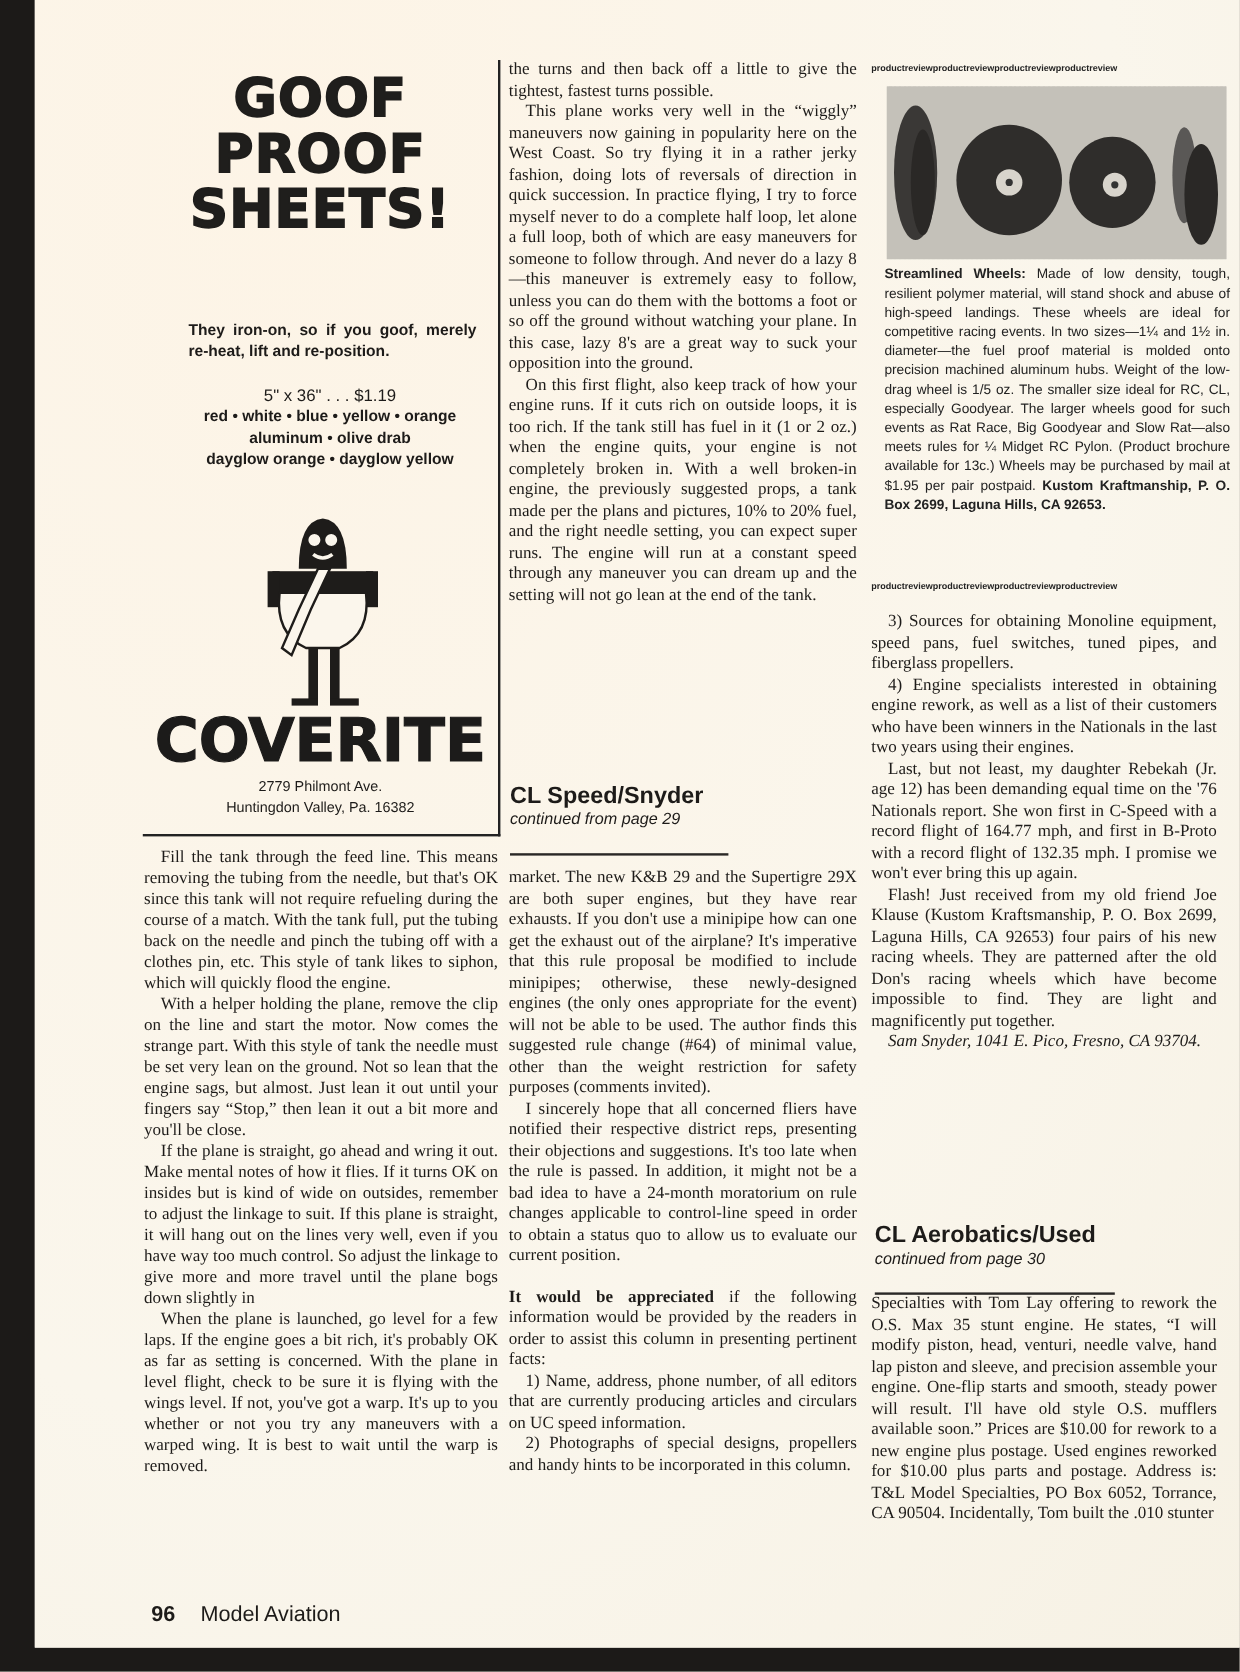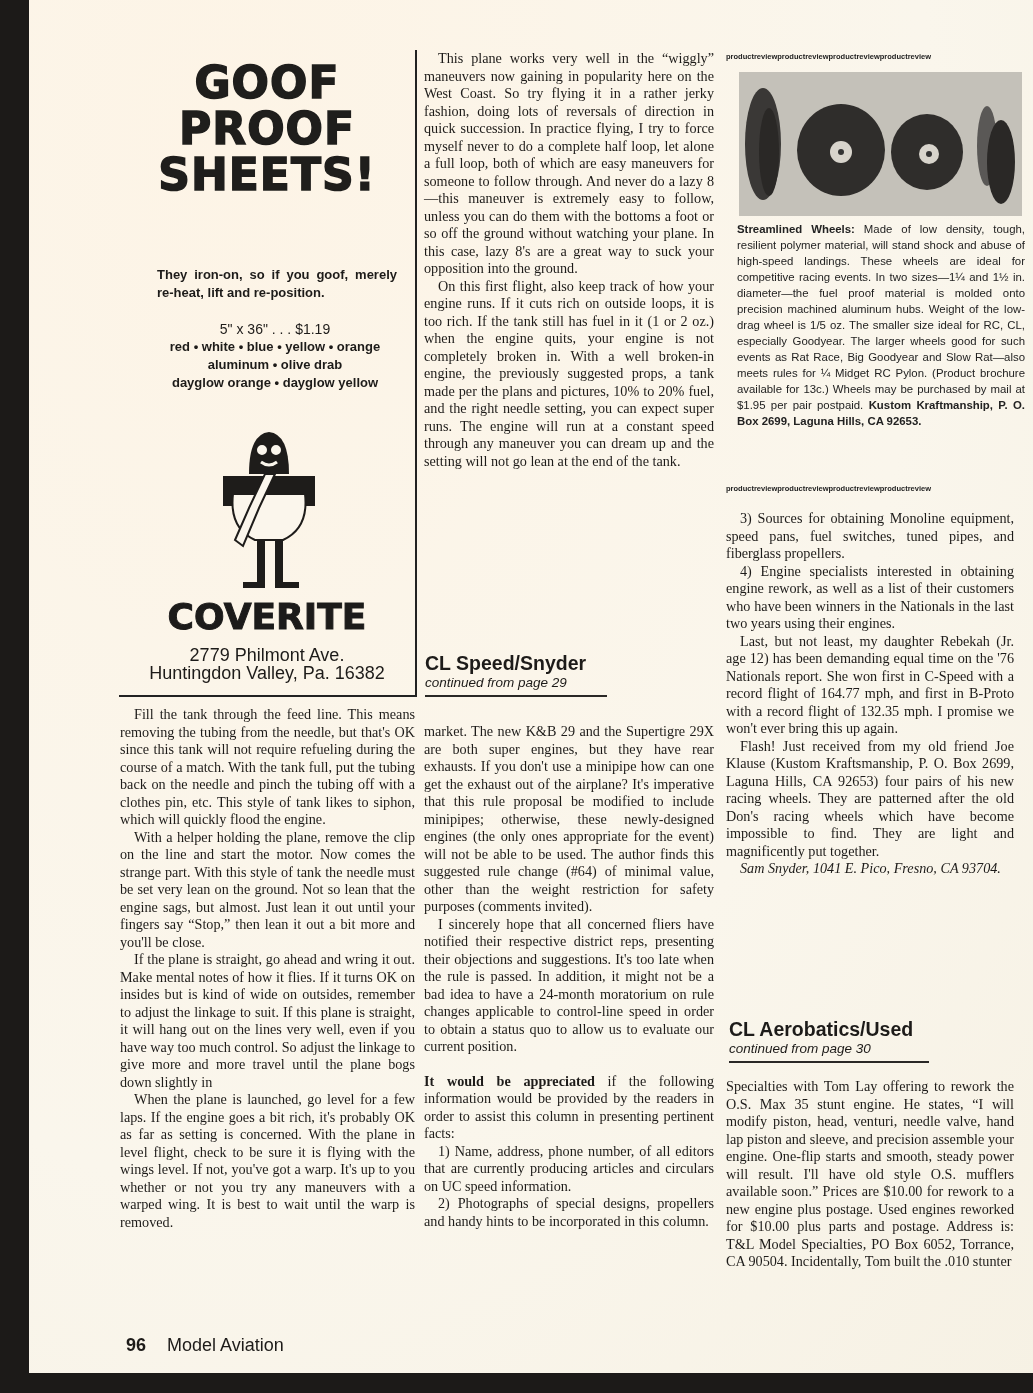--- a/index.html
+++ b/index.html
@@ -33,43 +33,43 @@
   .ad-price, .ad-colors {
     position: absolute; left: 20px; width: 272px; text-align: center;
     font-size: 13px; line-height: 18px;
   }
   .ad-price { top: 270px; font-size: 14px; }
   .ad-colors { top: 288px; font-weight: bold; }
   .ad-colors div { white-space: nowrap; }
   .mascot { position: absolute; left: 100px; top: 378px; width: 100px; height: 166px; }
   .ad-brand {
     position: absolute; left: 0; top: 540px; width: 296px; text-align: center;
-    font-family: "DejaVu Sans", sans-serif; font-weight: 900; font-size: 36px;
+    font-family: "DejaVu Sans", sans-serif; font-weight: 900; font-size: 50px;
     line-height: 54px; letter-spacing: 0px; color: #1c1b1a; -webkit-text-stroke: 1px #1c1b1a;
   }
   .ad-address {
     position: absolute; left: 0; top: 596px; width: 296px; text-align: center;
-    font-size: 18px; line-height: 18px;
+    font-size: 12px; line-height: 18px;
   }
 
   
   .col { position: absolute; font-size: 14.2px; line-height: 17.5px; text-align: justify; hyphens: manual; }
   .col p { margin: 0; text-indent: 14px; }
   .col p.noindent { text-indent: 0; }
   .col p.gap { margin-top: 17px; }
 
   .col2-top { left: 395px; top: 50px; width: 290px; }
   .col1-bottom { left: 91px; top: 706px; width: 295px; }
   .col2-bottom { left: 395px; top: 723px; width: 290px; }
   .col3-mid { left: 697px; top: 510px; width: 288px; }
   .col3-bottom { left: 697px; top: 1078px; width: 288px; }
 
   .section-head {
     position: absolute; width: 180px;
-    border-bottom: 2px solid #2a2826; padding-bottom: 4px;
+    border-bottom: 2px solid #2a2826; padding-bottom: 20px;
   }
   .section-head .title {
     font-family: "Liberation Sans", "DejaVu Sans", sans-serif; font-weight: bold;
     font-size: 19.5px; line-height: 22px; color: #1d1b19;
   }
   .section-head .sub {
     font-family: "Liberation Sans", "DejaVu Sans", sans-serif; font-style: italic;
     font-size: 13.5px; line-height: 17px; color: #1d1b19;
   }
   .head-speed { left: 396px; top: 652px; width: 182px; }
@@ -140,20 +140,21 @@
       <rect x="56" y="154" width="24" height="6" fill="#1e1c1a"></rect>
     </svg>
     <div class="ad-brand">COVERITE</div>
     <div class="ad-address sans">
       <div>2779 Philmont Ave.</div>
       <div>Huntingdon Valley, Pa. 16382</div>
     </div>
   </div>
 
   <div class="col col2-top serif">
+    <p class="noindent">the turns and then back off a little to give the tightest, fastest turns possible.</p>
     <p>This plane works very well in the “wiggly” maneuvers now gaining in popularity here on the West Coast. So try flying it in a rather jerky fashion, doing lots of reversals of direction in quick succession. In practice flying, I try to force myself never to do a complete half loop, let alone a full loop, both of which are easy maneuvers for someone to follow through. And never do a lazy 8—this maneuver is extremely easy to follow, unless you can do them with the bottoms a foot or so off the ground without watching your plane. In this case, lazy 8's are a great way to suck your opposition into the ground.</p>
     <p>On this first flight, also keep track of how your engine runs. If it cuts rich on outside loops, it is too rich. If the tank still has fuel in it (1 or 2 oz.) when the engine quits, your engine is not completely broken in. With a well broken-in engine, the previously suggested props, a tank made per the plans and pictures, 10% to 20% fuel, and the right needle setting, you can expect super runs. The engine will run at a constant speed through any maneuver you can dream up and the setting will not go lean at the end of the tank.</p>
   </div>
 
   <div class="col col1-bottom serif">
     <p>Fill the tank through the feed line. This means removing the tubing from the needle, but that's OK since this tank will not require refueling during the course of a match. With the tank full, put the tubing back on the needle and pinch the tubing off with a clothes pin, etc. This style of tank likes to siphon, which will quickly flood the engine.</p>
     <p>With a helper holding the plane, remove the clip on the line and start the motor. Now comes the strange part. With this style of tank the needle must be set very lean on the ground. Not so lean that the engine sags, but almost. Just lean it out until your fingers say “Stop,” then lean it out a bit more and you'll be close.</p>
     <p>If the plane is straight, go ahead and wring it out. Make mental notes of how it flies. If it turns OK on insides but is kind of wide on outsides, remember to adjust the linkage to suit. If this plane is straight, it will hang out on the lines very well, even if you have way too much control. So adjust the linkage to give more and more travel until the plane bogs down slightly in</p>
     <p>When the plane is launched, go level for a few laps. If the engine goes a bit rich, it's probably OK as far as setting is concerned. With the plane in level flight, check to be sure it is flying with the wings level. If not, you've got a warp. It's up to you whether or not you try any maneuvers with a warped wing. It is best to wait until the warp is removed.</p>
   </div>

